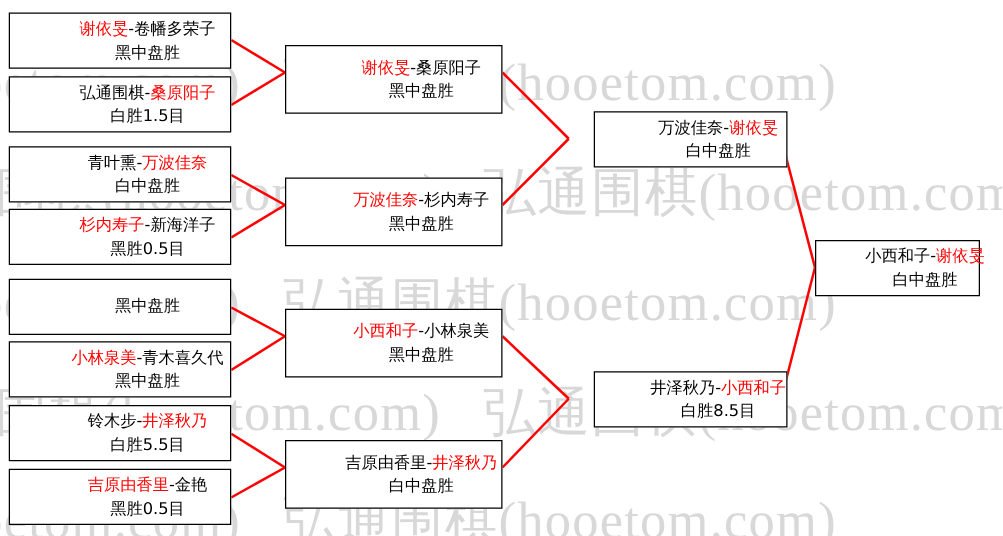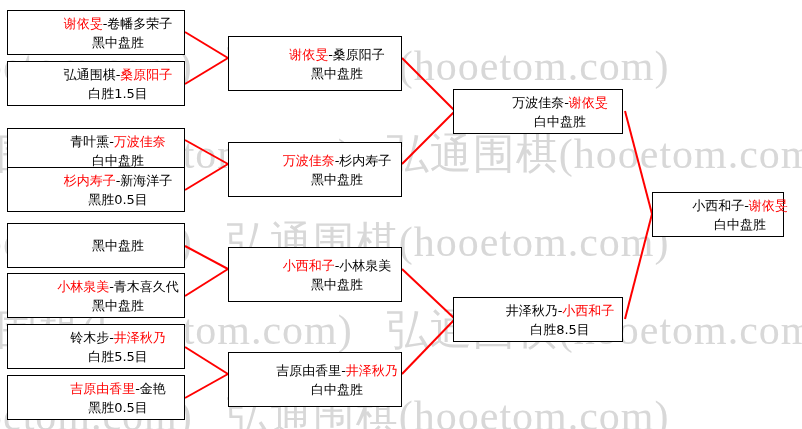--- a/index.html
+++ b/index.html
@@ -20,21 +20,21 @@
   #connectors { position:absolute; top:0; left:0; z-index:2; }
   
   .box {
     position:absolute; z-index:3; box-sizing:border-box;
     background:#ffffff; border:1px solid #000;
     display:flex; flex-direction:column; align-items:center; justify-content:center;
     text-align:center; font-size:13px; line-height:19px; color:#000;padding-left:44px;
   }
   .r1 { left:7px;   width:178px; height:45px; }
   .r2 { left:228px; width:174px; height:55px;text-align:right; }
-  .r3 { left:453px; width:170px; height:45px; }
+  .r3 { left:475px; width:155px; height:45px; }
   .rf { left:652px; width:132px; height:45px; }
   .players { white-space:nowrap; }
   .win { color:#ff0000; }
   .result { color:#000; }
 </style>
 </head>
 <body>
 
 <div id="stage">
 
@@ -64,21 +64,21 @@
   </svg>
 
   <div class="box r1" style="top:10px">
     <div class="players"><span class="p1 win">谢依旻</span><span class="sep">-</span><span class="p2">卷幡多荣子</span></div>
     <div class="result">黑中盘胜</div>
   </div>
   <div class="box r1" style="top:61px">
     <div class="players"><span class="p1">弘通围棋</span><span class="sep">-</span><span class="p2 win">桑原阳子</span></div>
     <div class="result">白胜1.5目</div>
   </div>
-  <div class="box r1" style="top:128px">
+  <div class="box r1" style="top:117px">
     <div class="players"><span class="p1">青叶熏</span><span class="sep">-</span><span class="p2 win">万波佳奈</span></div>
     <div class="result">白中盘胜</div>
   </div>
   <div class="box r1" style="top:167px">
     <div class="players"><span class="p1 win">杉内寿子</span><span class="sep">-</span><span class="p2">新海洋子</span></div>
     <div class="result">黑胜0.5目</div>
   </div>
   <div class="box r1" style="top:223px">
     <div class="result">黑中盘胜</div>
   </div>

